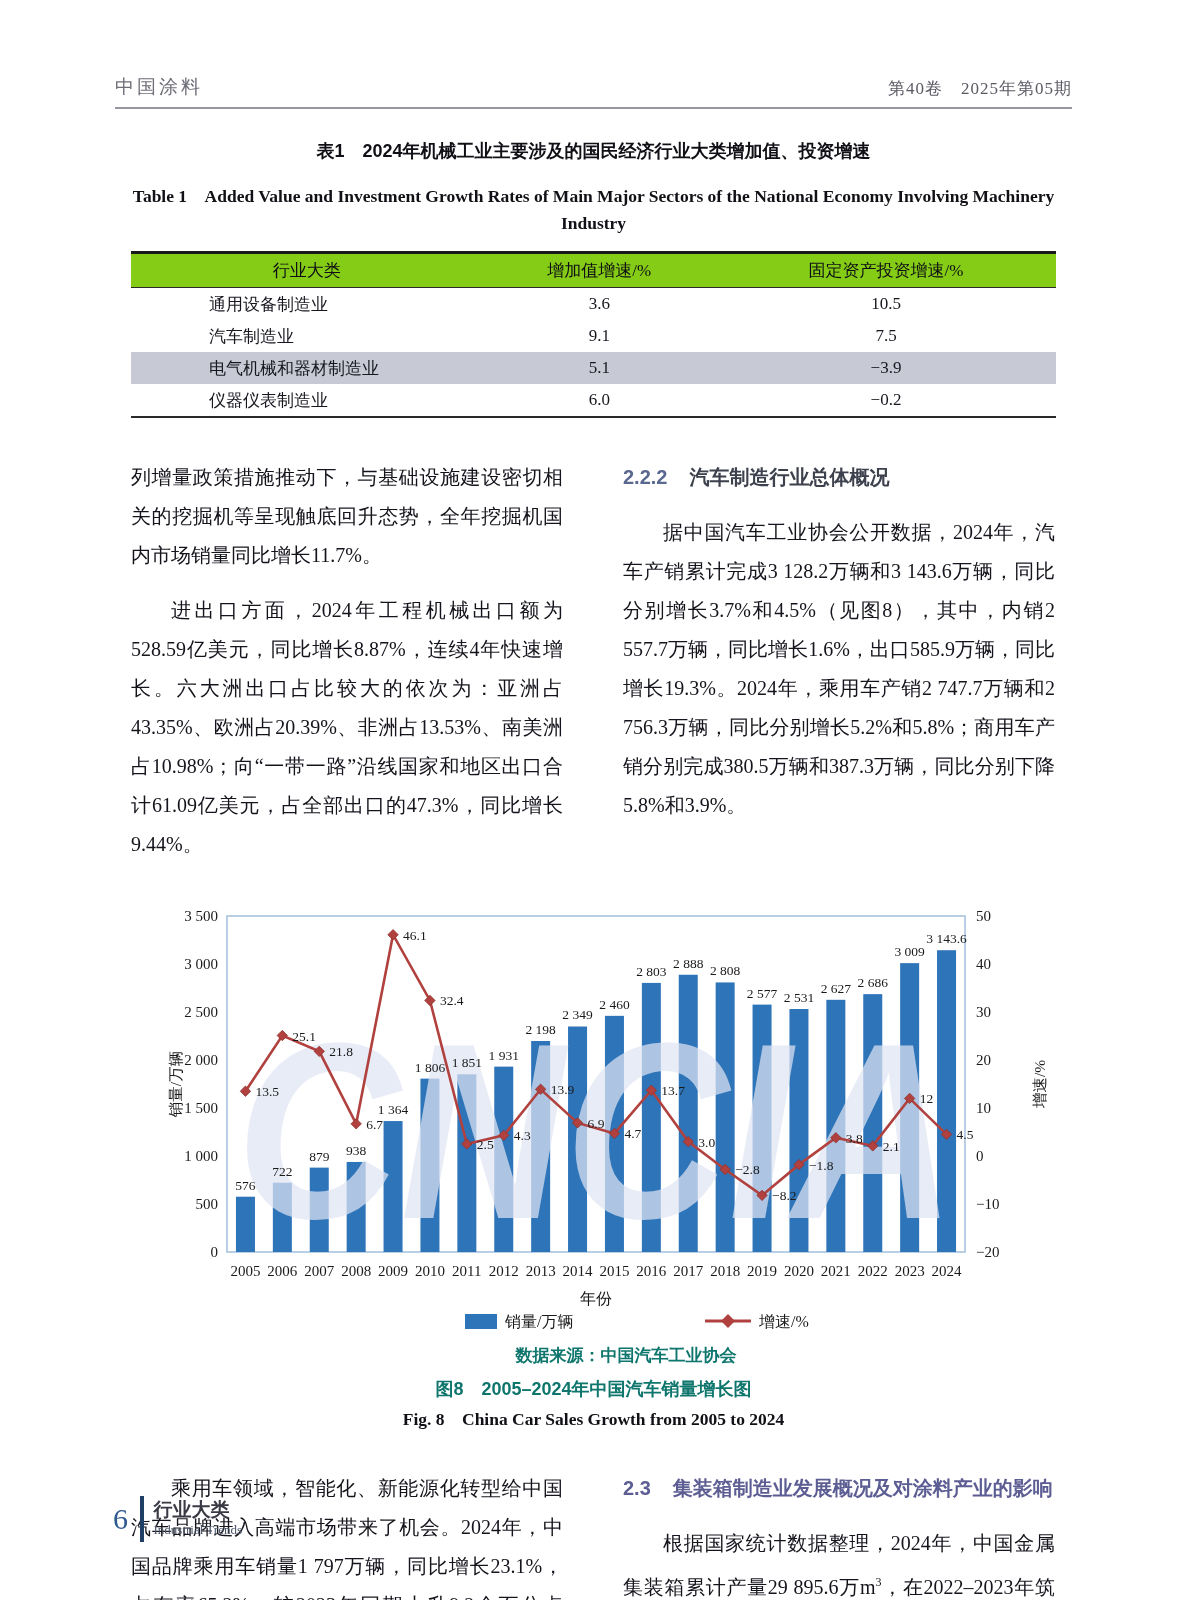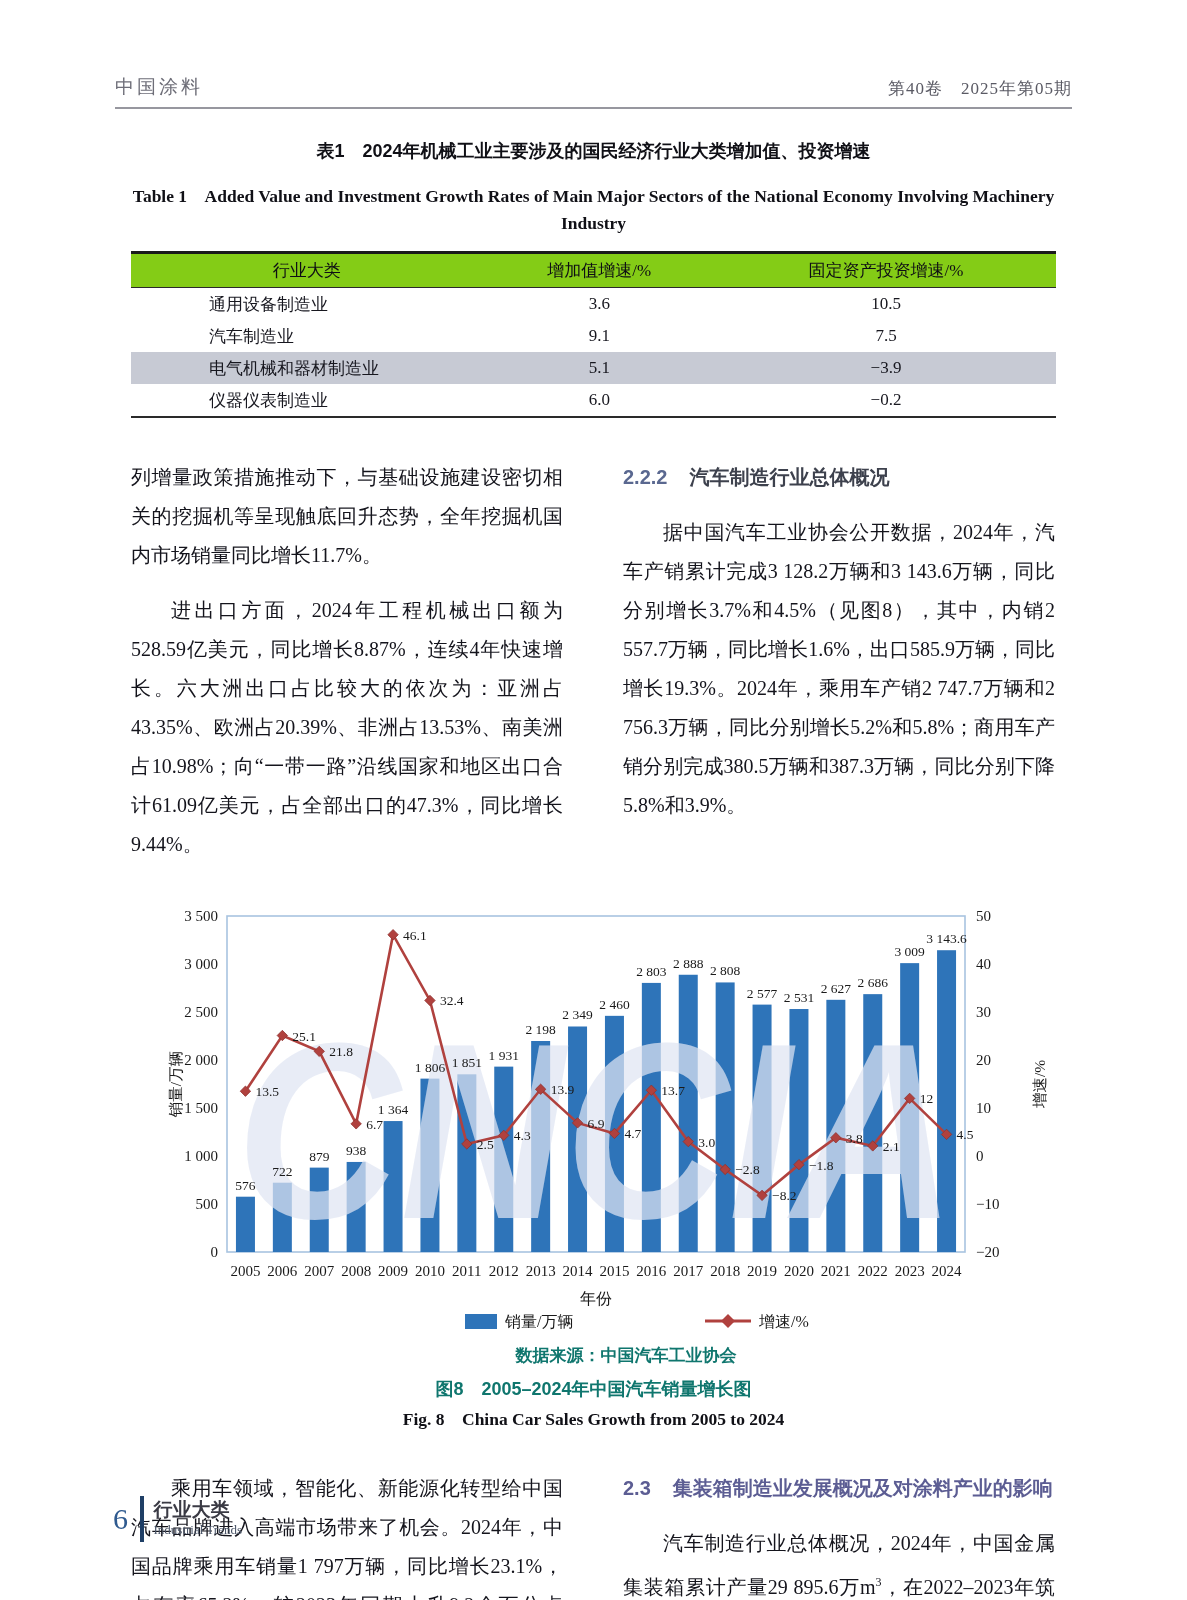--- a/index.html
+++ b/index.html
@@ -265,21 +265,21 @@
     <div class="figsource">数据来源：中国汽车工业协会</div>
     <div class="cap-zh">图8　2005–2024年中国汽车销量增长图</div>
     <div class="cap-en">Fig. 8　China Car Sales Growth from 2005 to 2024</div>
 
     <div class="cols" style="margin-top:22px;">
       <div class="col">
         <p class="ind">乘用车领域，智能化、新能源化转型给中国汽车品牌进入高端市场带来了机会。2024年，中国品牌乘用车销量1 797万辆，同比增长23.1%，占有率65.2%，较2023年同期上升9.2个百分点（见图9）。我国新能源汽车连续10年居全球第一，2024年在政策、供给、价格等多重利好因素作用下，新能源汽车产量突破1 000万辆，产销分别为1 288.8万辆和1 286.6万辆，分别同比增长34.4%和35.5%，销量达到汽车新车总销量的40.9%，较2023年度提高9.3个百分点。</p>
       </div>
       <div class="col">
         <p class="sec-head purple"><span class="num">2.3</span><span class="txt">集装箱制造业发展概况及对涂料产业的影响</span></p>
-        <p class="ind"><span>汽车制造行业总体概况，2024年，中国金属集装箱累计产量29 895.6万m</span><sup>3</sup><span>，在2022–2023年筑底回稳后大幅增长，较2023年同比增长177%（见图10）。分析原因，主要受“两新”政策在物流领域的发力，以及近年来国际海运受阻，运输线大幅增长所带来的双重影响。</span></p>
+        <p class="ind"><span>根据国家统计数据整理，2024年，中国金属集装箱累计产量29 895.6万m</span><sup>3</sup><span>，在2022–2023年筑底回稳后大幅增长，较2023年同比增长177%（见图10）。分析原因，主要受“两新”政策在物流领域的发力，以及近年来国际海运受阻，运输线大幅增长所带来的双重影响。</span></p>
 
       </div>
     </div>
   </div>
 
   <div class="pg-footer">
     <span class="pnum">6</span>
     <span class="vbar"></span>
     <span class="fcol">
       <div class="zh">行业大类</div>

